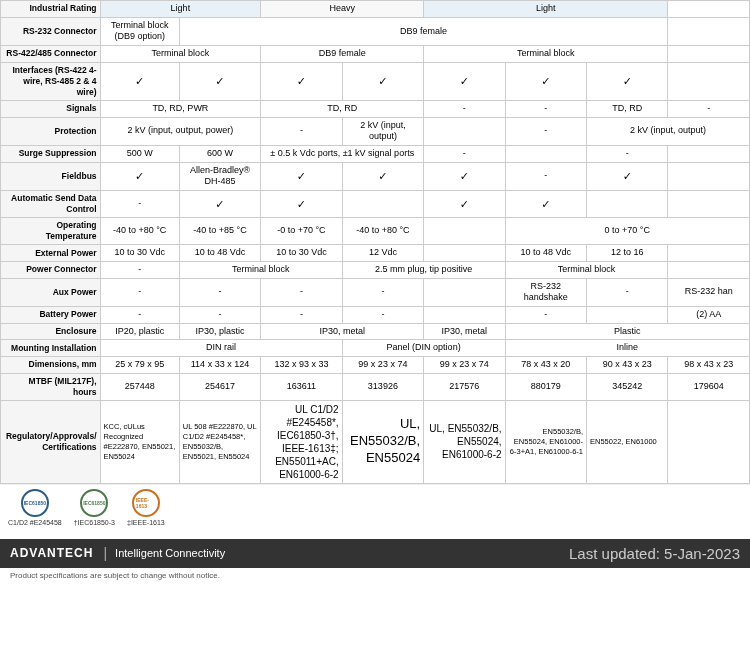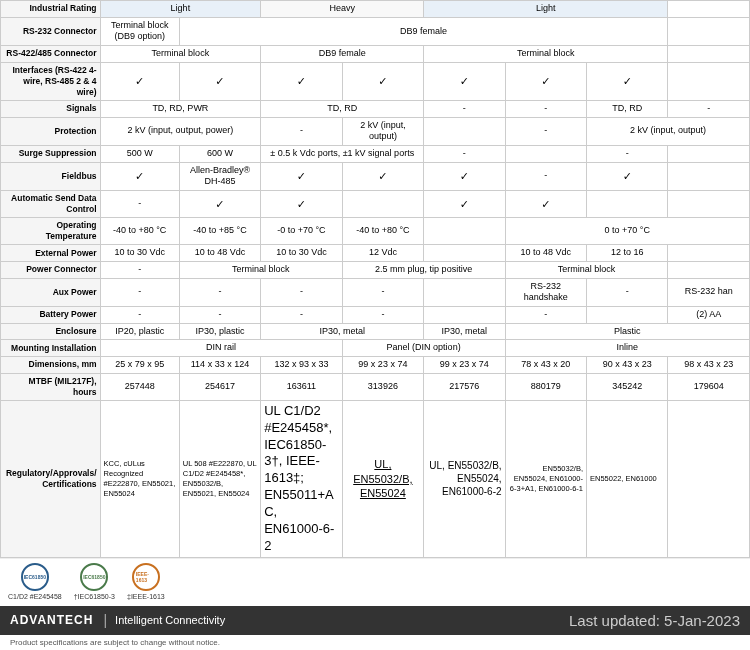--- a/index.html
+++ b/index.html
@@ -46,21 +46,21 @@
     }
 
     .checkmark { color: #000; font-size: 11px; }
 
     .footer-bar {
       background: #333;
       color: #fff;
       display: flex;
       align-items: center;
       padding: 6px 10px;
-      margin-top: 2px;
+      margin-top: 9px;
     }
 
     .footer-bar .brand {
       font-size: 12px;
       font-weight: bold;
       letter-spacing: 1px;
       margin-right: 10px;
       color: #fff;
     }
 
@@ -326,22 +326,22 @@
         <td>217576</td>
         <td>880179</td>
         <td>345242</td>
         <td>179604</td>
       </tr>
 
       <tr>
         <td class="row-label">Regulatory/Approvals/ Certifications</td>
         <td style="font-size:7.5px; text-align:left;">KCC, cULus Recognized #E222870, EN55021, EN55024</td>
         <td style="font-size:7.5px; text-align:left;">UL 508 #E222870, UL C1/D2 #E245458*, EN55032/B, EN55021, EN55024</td>
-        <td style="font-size:13px; text-align:left;">UL C1/D2 #E245458*, IEC61850-3†, IEEE-1613‡; EN55011+AC, EN61000-6-2</td>
-        <td style="font-size:11px; text-align:center;text-decoration:underline;">UL, EN55032/B, EN55024</td>
+        <td style="font-size:10px; text-align:right;">UL C1/D2 #E245458*, IEC61850-3†, IEEE-1613‡; EN55011+AC, EN61000-6-2</td>
+        <td style="font-size:13px; text-align:right;">UL, EN55032/B, EN55024</td>
         <td style="font-size:10px; text-align:right;">UL, EN55032/B, EN55024, EN61000-6-2</td>
         <td style="font-size:7.5px; text-align:right;">EN55032/B, EN55024, EN61000-6-3+A1, EN61000-6-1</td>
         <td style="font-size:7.5px; text-align:left;">EN55022, EN61000</td>
         <td></td>
       </tr>
     </tbody>
       </table>
   </div>
 
   <div class="icon-row">

